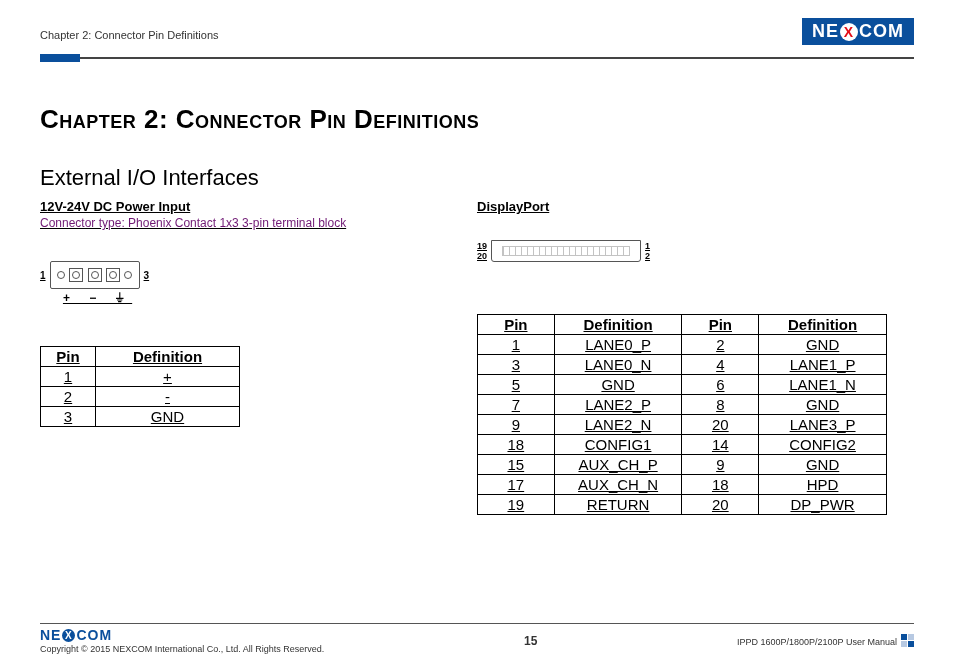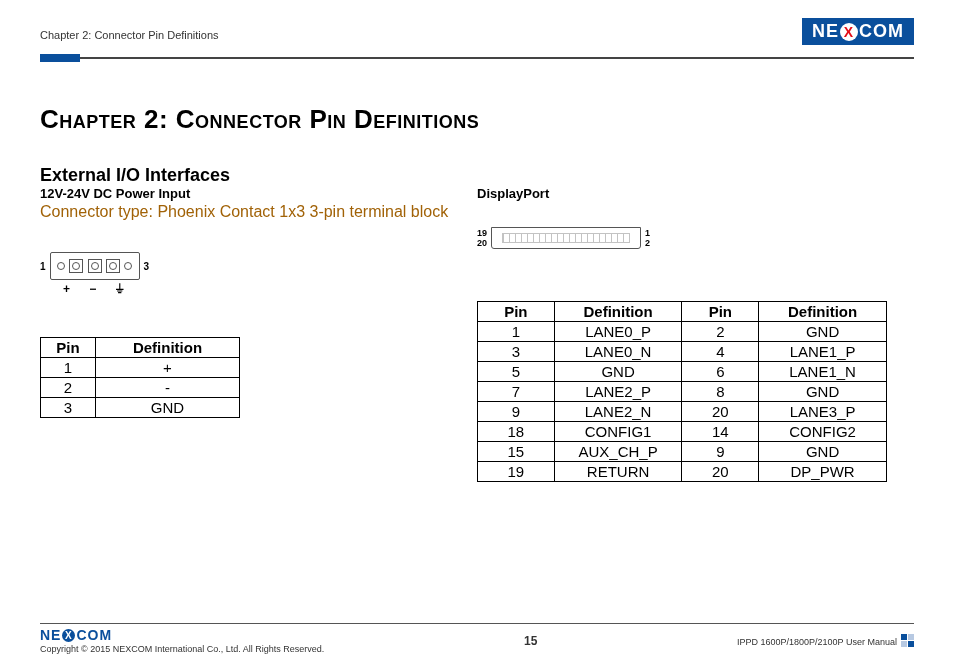--- a/index.html
+++ b/index.html
@@ -59,35 +59,37 @@
     margin-top: -5px;
   }
   .chapter-title {
     font-size: 26px;
     font-weight: 700;
     font-variant: small-caps;
     margin: 42px 0 30px 0;
     letter-spacing: 0.5px;
   }
   .section-title {
-    font-size: 18px;
-    font-weight: 700;
+    font-size: 22px;
+    font-weight: 400;
+    margin-bottom: 8px;
   }
   .cols {
     display: flex;
+    text-decoration: underline;
   }
   .col { flex: 1; }
   .sub-title {
     font-size: 13px;
     font-weight: 700;
     margin-bottom: 2px;
   }
   .conn-type {
-    font-size: 16px;
-    color: #a16207;
+    font-size: 12px;
+    color: #701a75;
     margin-bottom: 18px;
   }
   .diagram {
     height: 70px;
     display: flex;
     align-items: center;
     font-size: 10px;
     font-weight: bold;
     margin-bottom: 28px;
   }
@@ -326,20 +328,26 @@
             <td class="pin">18</td>
             <td>CONFIG1</td>
             <td class="pin">14</td>
             <td>CONFIG2</td>
           </tr>
           <tr>
             <td class="pin">15</td>
             <td>AUX_CH_P</td>
             <td class="pin">9</td>
             <td>GND</td>
+          </tr>
+          <tr>
+            <td class="pin">17</td>
+            <td>AUX_CH_N</td>
+            <td class="pin">18</td>
+            <td>HPD</td>
           </tr>
           <tr>
             <td class="pin">19</td>
             <td>RETURN</td>
             <td class="pin">20</td>
             <td>DP_PWR</td>
           </tr>
         </tbody>
     </table>
   </div>

